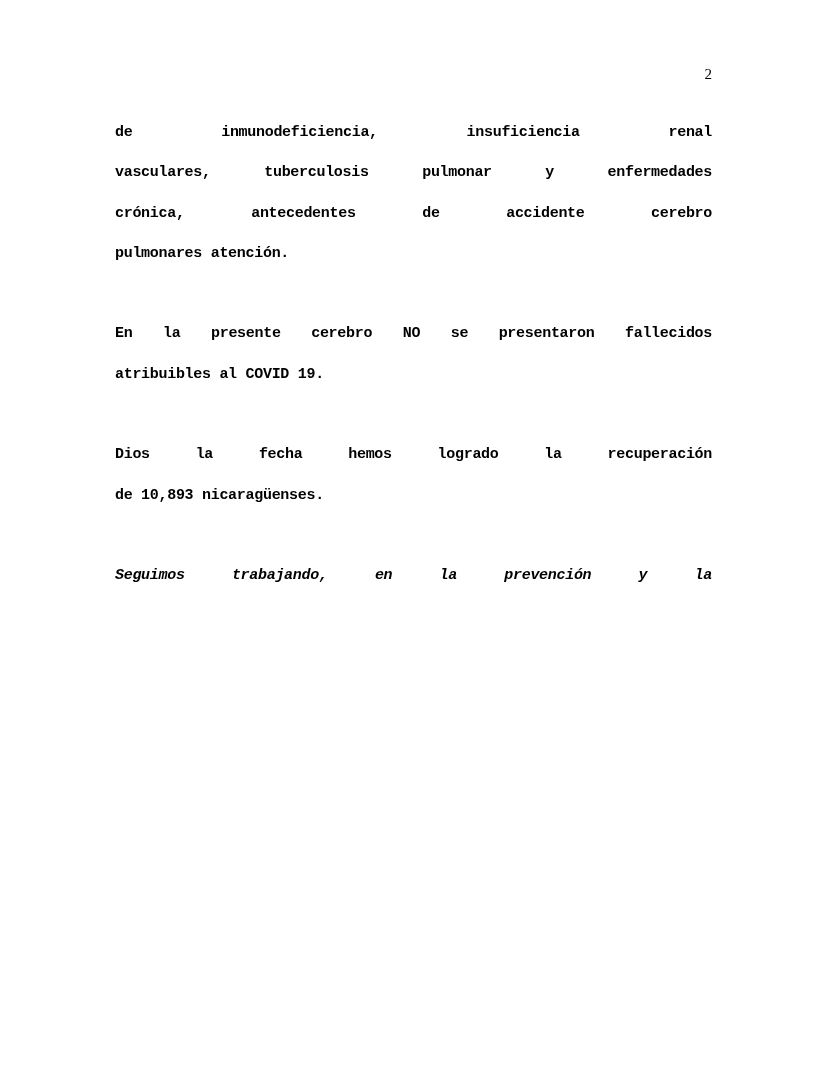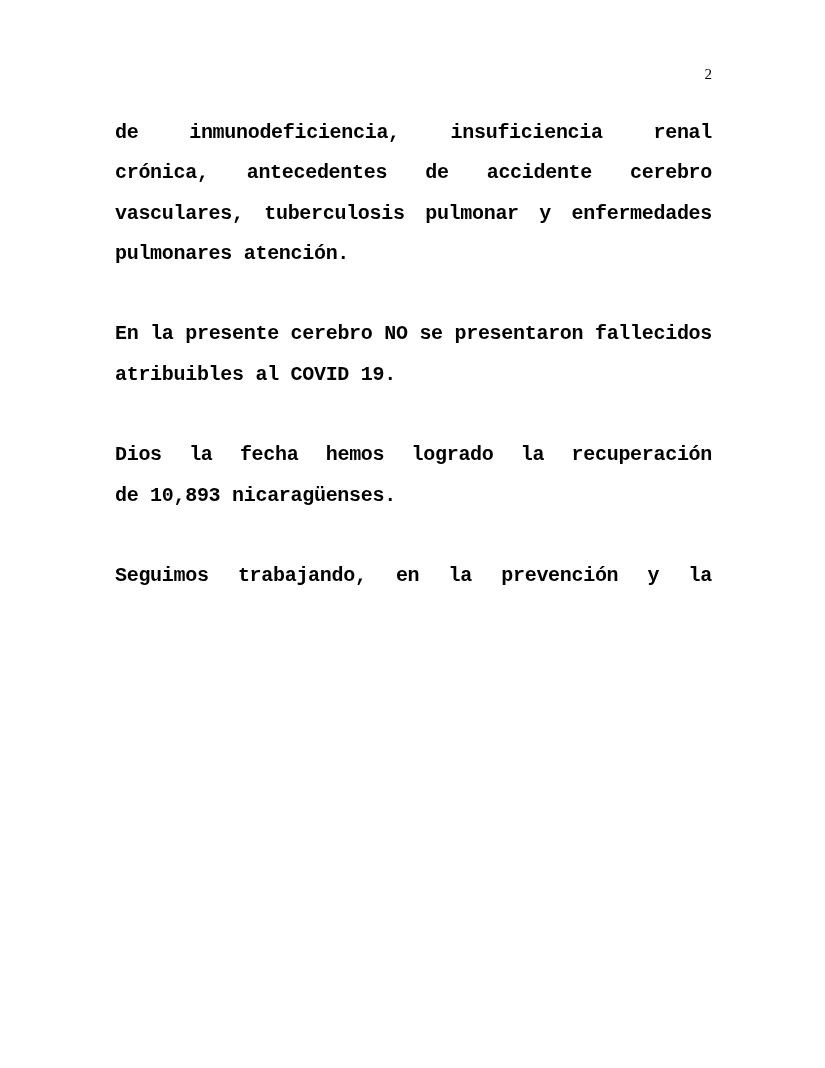--- a/index.html
+++ b/index.html
@@ -21,21 +21,21 @@
       font-size: 15px;
       color: #000;
     }
     .body-text {
       position: absolute;
       left: 115px;
       top: 113px;
       width: 597px;
       font-family: "Liberation Mono", "DejaVu Sans Mono", monospace;
       font-weight: bold;
-      font-size: 20px;
+      font-size: 15px;
       line-height: 40.3px;
       color: #000;
       letter-spacing: -0.3px;
     }
     .para {
       margin: 0 0 40.3px 0;
       text-align: justify;
       text-align-last: left;
     }
     .line {
@@ -49,28 +49,28 @@
     }
   </style>
 </head>
 <body>
 
 <div class="page-number">2</div>
 
 <div class="body-text">
   <div class="para">
     <div class="line" style="white-space: normal;">de inmunodeficiencia, insuficiencia renal</div>
+    <div class="line" style="white-space: normal;">vasculares, tuberculosis pulmonar y enfermedades</div>
     <div class="line" style="white-space: normal;">crónica, antecedentes de accidente cerebro</div>
-    <div class="line" style="white-space: normal;">vasculares, tuberculosis pulmonar y enfermedades</div>
     <div class="line last" style="white-space: normal;">pulmonares atención.</div>
   </div>
   <div class="para">
     <div class="line" style="white-space: normal;">En la presente cerebro NO se presentaron fallecidos</div>
     <div class="line last" style="white-space: normal;">atribuibles al COVID 19.</div>
   </div>
   <div class="para">
     <div class="line" style="white-space: normal;">Dios la fecha hemos logrado la recuperación</div>
     <div class="line last" style="white-space: normal;">de 10,893 nicaragüenses.</div>
   </div>
   <div class="para">
-    <div class="line" style="white-space: normal;">Seguimos trabajando, en la prevención y la</div>
+    <div class="line" style="white-space: normal; font-style: italic;">Seguimos trabajando, en la prevención y la</div>
   </div>
 </div>
 
 </body></html>

